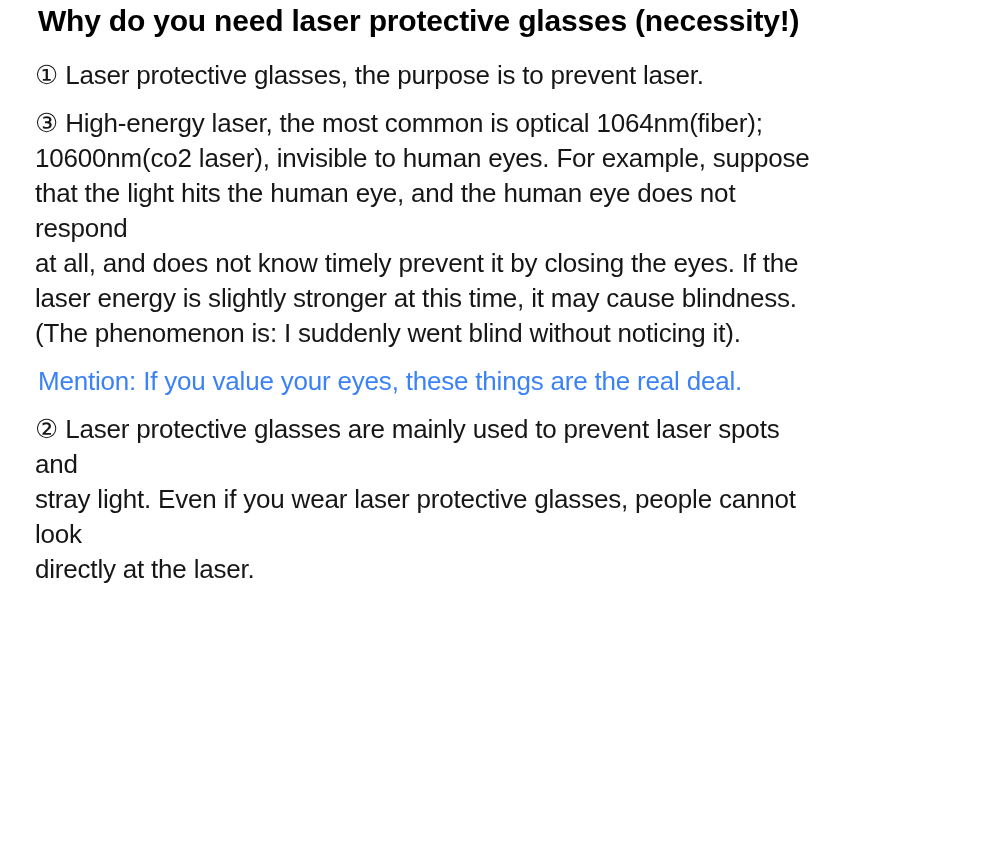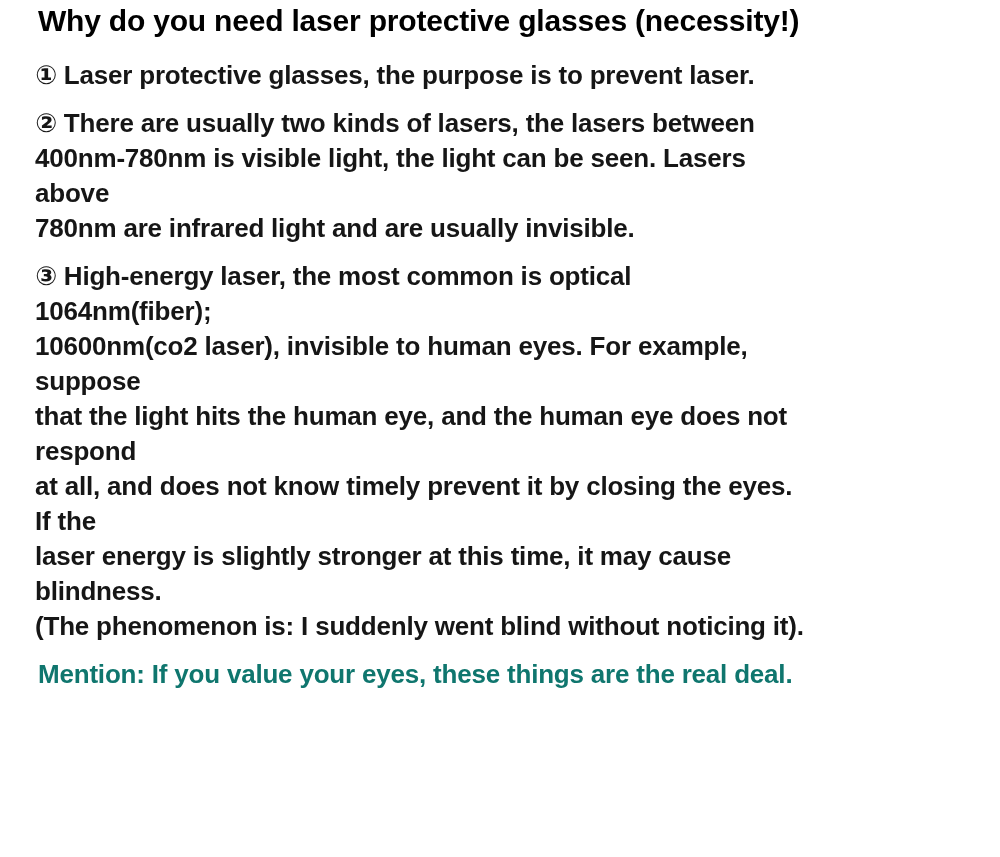--- a/index.html
+++ b/index.html
@@ -28,47 +28,47 @@
     line-height: 38px;
     font-weight: 700;
     color: #000000;
     letter-spacing: -0.2px;
     white-space: nowrap;
   }
   .para {
     margin: 0 0 13px 0;
     font-size: 26px;
     line-height: 35px;
-    font-weight: 700;
+    font-weight: 400;
     letter-spacing: -0.2px;
     color: #161616;
     white-space: pre-line;
   }
   .para.bold {
-    font-weight: 700;
-    color: #0f766e;
+    font-weight: 400;
+    color: #3b82f6;
     padding-left: 3px;
   }
 </style>
 </head>
 <body>
 
 <div class="page">
   <h1 class="doc-title">Why do you need laser protective glasses (necessity!)</h1>
 
   <p class="para">① Laser protective glasses, the purpose is to prevent laser.</p>
 
-  <p class="para">② There are usually two kinds of lasers, the lasers between
-400nm-780nm is visible light, the light can be seen. Lasers above
-780nm are infrared light and are usually invisible.</p>
 
   <p class="para">③ High-energy laser, the most common is optical 1064nm(fiber);
 10600nm(co2 laser), invisible to human eyes. For example, suppose
 that the light hits the human eye, and the human eye does not respond
 at all, and does not know timely prevent it by closing the eyes. If the
 laser energy is slightly stronger at this time, it may cause blindness.
 (The phenomenon is: I suddenly went blind without noticing it).</p>
 
   <p class="para bold">Mention: If you value your eyes, these things are the real deal.</p>
 
 
+  <p class="para">② Laser protective glasses are mainly used to prevent laser spots and
+stray light. Even if you wear laser protective glasses, people cannot look
+directly at the laser.</p>
 
 </div>
 
 </body></html>

